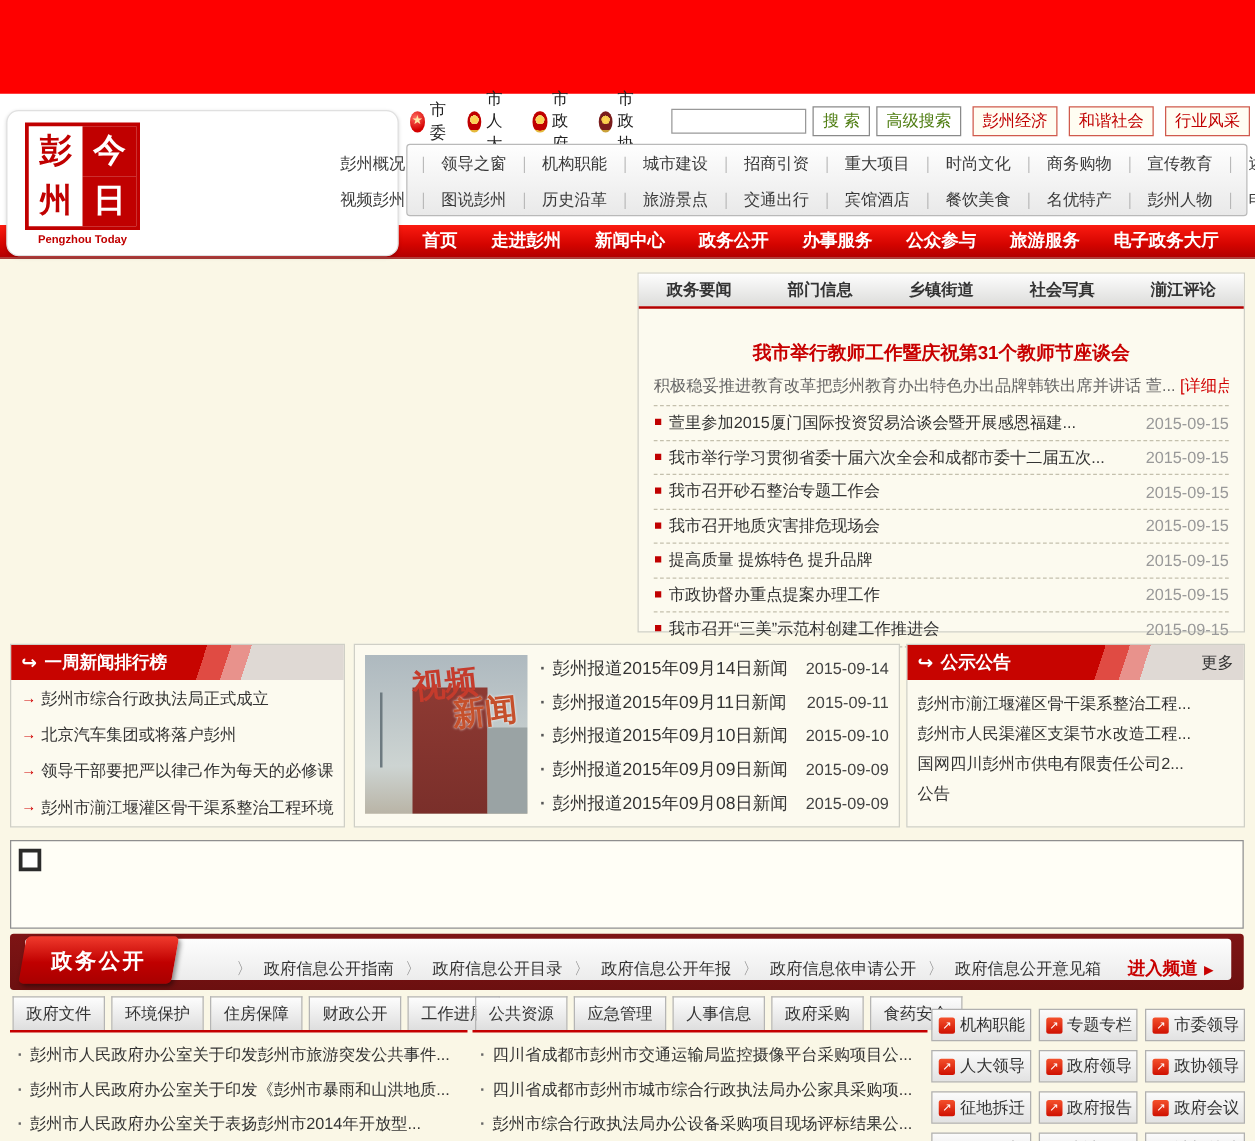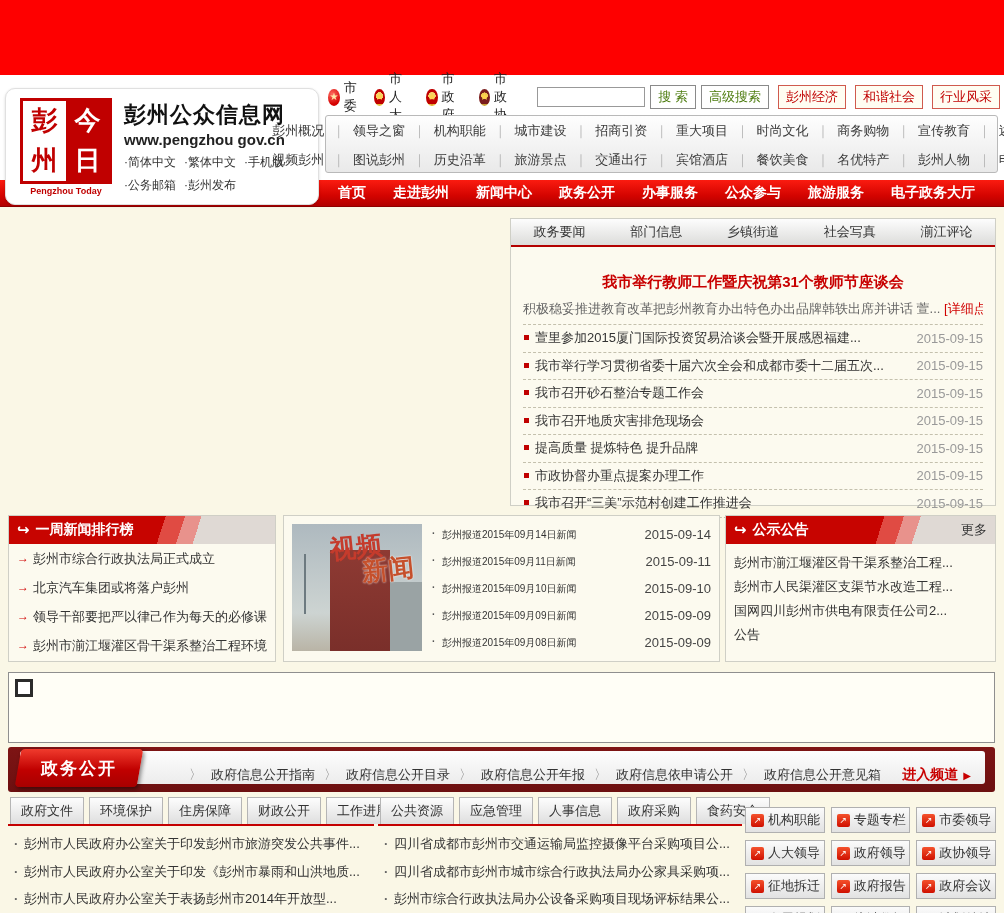--- a/index.html
+++ b/index.html
@@ -41,21 +41,21 @@
     background:linear-gradient(#fefefe,#e9e9e9);z-index:2;box-sizing:border-box;}
   .subnav ul{list-style:none;margin:0;padding:0 10px;display:flex;align-items:center;justify-content:center;height:29px;}
   .subnav li{font-size:13px;color:#3a3a3a;cursor:pointer;white-space:nowrap;}
   .subnav li + li::before{content:"｜";color:#b0b0b0;padding:0 8px;cursor:default;}
   
   .content{position:absolute;left:0;top:206px;width:1004px;height:707px;background:#faf7e6;}
   
   .news-panel{position:absolute;left:510px;top:12px;width:486px;height:288px;background:#fcfaef;
     border:1px solid #cfcfc6;box-sizing:border-box;}
   .news-tabs{display:flex;justify-content:space-around;align-items:center;height:26px;
-    background:linear-gradient(#fdfdfd,#dcdcda);border-bottom:2px solid #b30000;}
+    background:linear-gradient(#fdfdfd,#dcdcda);border-bottom:2px solid #b30000;font-weight:bold;}
   .news-tabs span{font-size:13px;color:#333;cursor:pointer;}
   .headline{margin-top:26px;text-align:center;font-size:15px;font-weight:bold;color:#c80000;cursor:pointer;}
   .summary{margin:8px 12px 0;font-size:13px;color:#666;white-space:nowrap;overflow:hidden;}
   .summary .detail{color:#d00000;cursor:pointer;}
   .news-list{margin:6px 12px 0;border-top:1px dashed #c4c0ad;}
   .news-row{display:flex;align-items:center;height:26.5px;border-bottom:1px dashed #c4c0ad;cursor:pointer;}
   .news-row .t{flex:1;font-size:13px;color:#333;white-space:nowrap;overflow:hidden;padding-left:12px;position:relative;}
   .news-row .t::before{content:"";position:absolute;left:1px;top:6px;width:5px;height:5px;background:#c00000;}
   .news-row .d{width:74px;text-align:right;font-size:13px;color:#999;}
   
@@ -71,21 +71,21 @@
   .video{left:283px;width:437px;height:147px;padding:8px;display:flex;}
   .vimg{width:130px;height:127px;position:relative;overflow:hidden;flex:none;cursor:pointer;
     background:linear-gradient(#aeb9bf,#cdd4d2 70%,#b9b4a6);}
   .vimg .bldg{position:absolute;left:38px;top:26px;width:60px;height:101px;background:linear-gradient(#8e3a33,#7a2f2a);}
   .vimg .bldg2{position:absolute;left:98px;top:58px;width:32px;height:69px;background:#9aa3a4;}
   .vimg .ant{position:absolute;left:12px;top:30px;width:2px;height:60px;background:#6d7a80;}
   .vimg .cap1{position:absolute;right:40px;top:6px;color:#c53b2c;font-size:26px;font-weight:bold;font-family:"Liberation Serif","DejaVu Serif",serif;transform:rotate(-6deg);}
   .vimg .cap2{position:absolute;right:8px;top:28px;color:#c5502c;font-size:26px;font-weight:bold;font-family:"Liberation Serif","DejaVu Serif",serif;transform:rotate(-6deg);text-shadow:0 0 2px #fff;}
   .vlist{flex:1;margin-left:10px;display:flex;flex-direction:column;justify-content:space-between;}
   .vrow{display:flex;align-items:center;height:21px;cursor:pointer;}
-  .vrow .t{flex:1;font-size:10px;color:#333;white-space:nowrap;overflow:hidden;padding-left:10px;position:relative;}
+  .vrow .t{flex:1;font-size:14px;color:#333;white-space:nowrap;overflow:hidden;padding-left:10px;position:relative;}
   .vrow .t::before{content:"·";position:absolute;left:0;color:#555;font-weight:bold;}
   .vrow .d{width:76px;text-align:right;font-size:13px;color:#444;}
   .notices{left:725px;width:271px;height:147px;}
   .notices ul{list-style:none;margin:7px 0 0;padding:0 8px;}
   .notices li{height:24px;line-height:24px;font-size:13px;color:#333;white-space:nowrap;overflow:hidden;cursor:pointer;}
   
   .placeholder{position:absolute;left:8px;top:466px;width:987px;height:71px;background:#fffef6;border:1px solid #8f8f8f;box-sizing:border-box;}
   .broken-icon{width:12px;height:12px;border:3px solid #2b2b2b;margin:6px;background:#fff;}
   
   .zwgk{position:absolute;left:8px;top:541px;width:987px;height:45px;background:linear-gradient(#7e1414,#6c1010);
@@ -141,30 +141,20 @@
   <div class="header-card">
     <div class="seal-wrap">
       <div class="seal">
         <span>彭</span>
         <span class="inv">今</span>
         <span>州</span>
         <span class="inv">日</span>
       </div>
       <div class="seal-caption">Pengzhou Today</div>
     </div>
-    <div class="site-meta">
-      <div class="site-title">彭州公众信息网</div>
-      <div class="site-url">www.pengzhou gov.cn</div>
-      <div class="hdr-links">
-        
-      <span>·简体中文</span><span>·繁体中文</span><span>·手机版</span></div>
-      <div class="hdr-links">
-        
-      <span>·公务邮箱</span><span>·彭州发布</span></div>
-    </div>
   </div>
 
   <div class="gov-row">
     <div class="gov-item">
       <span class="emblem party">★</span>
       <span class="gov-label">市委</span>
     </div>
     <div class="gov-item">
       <span class="emblem nation">★</span>
       <span class="gov-label">市人大</span>

